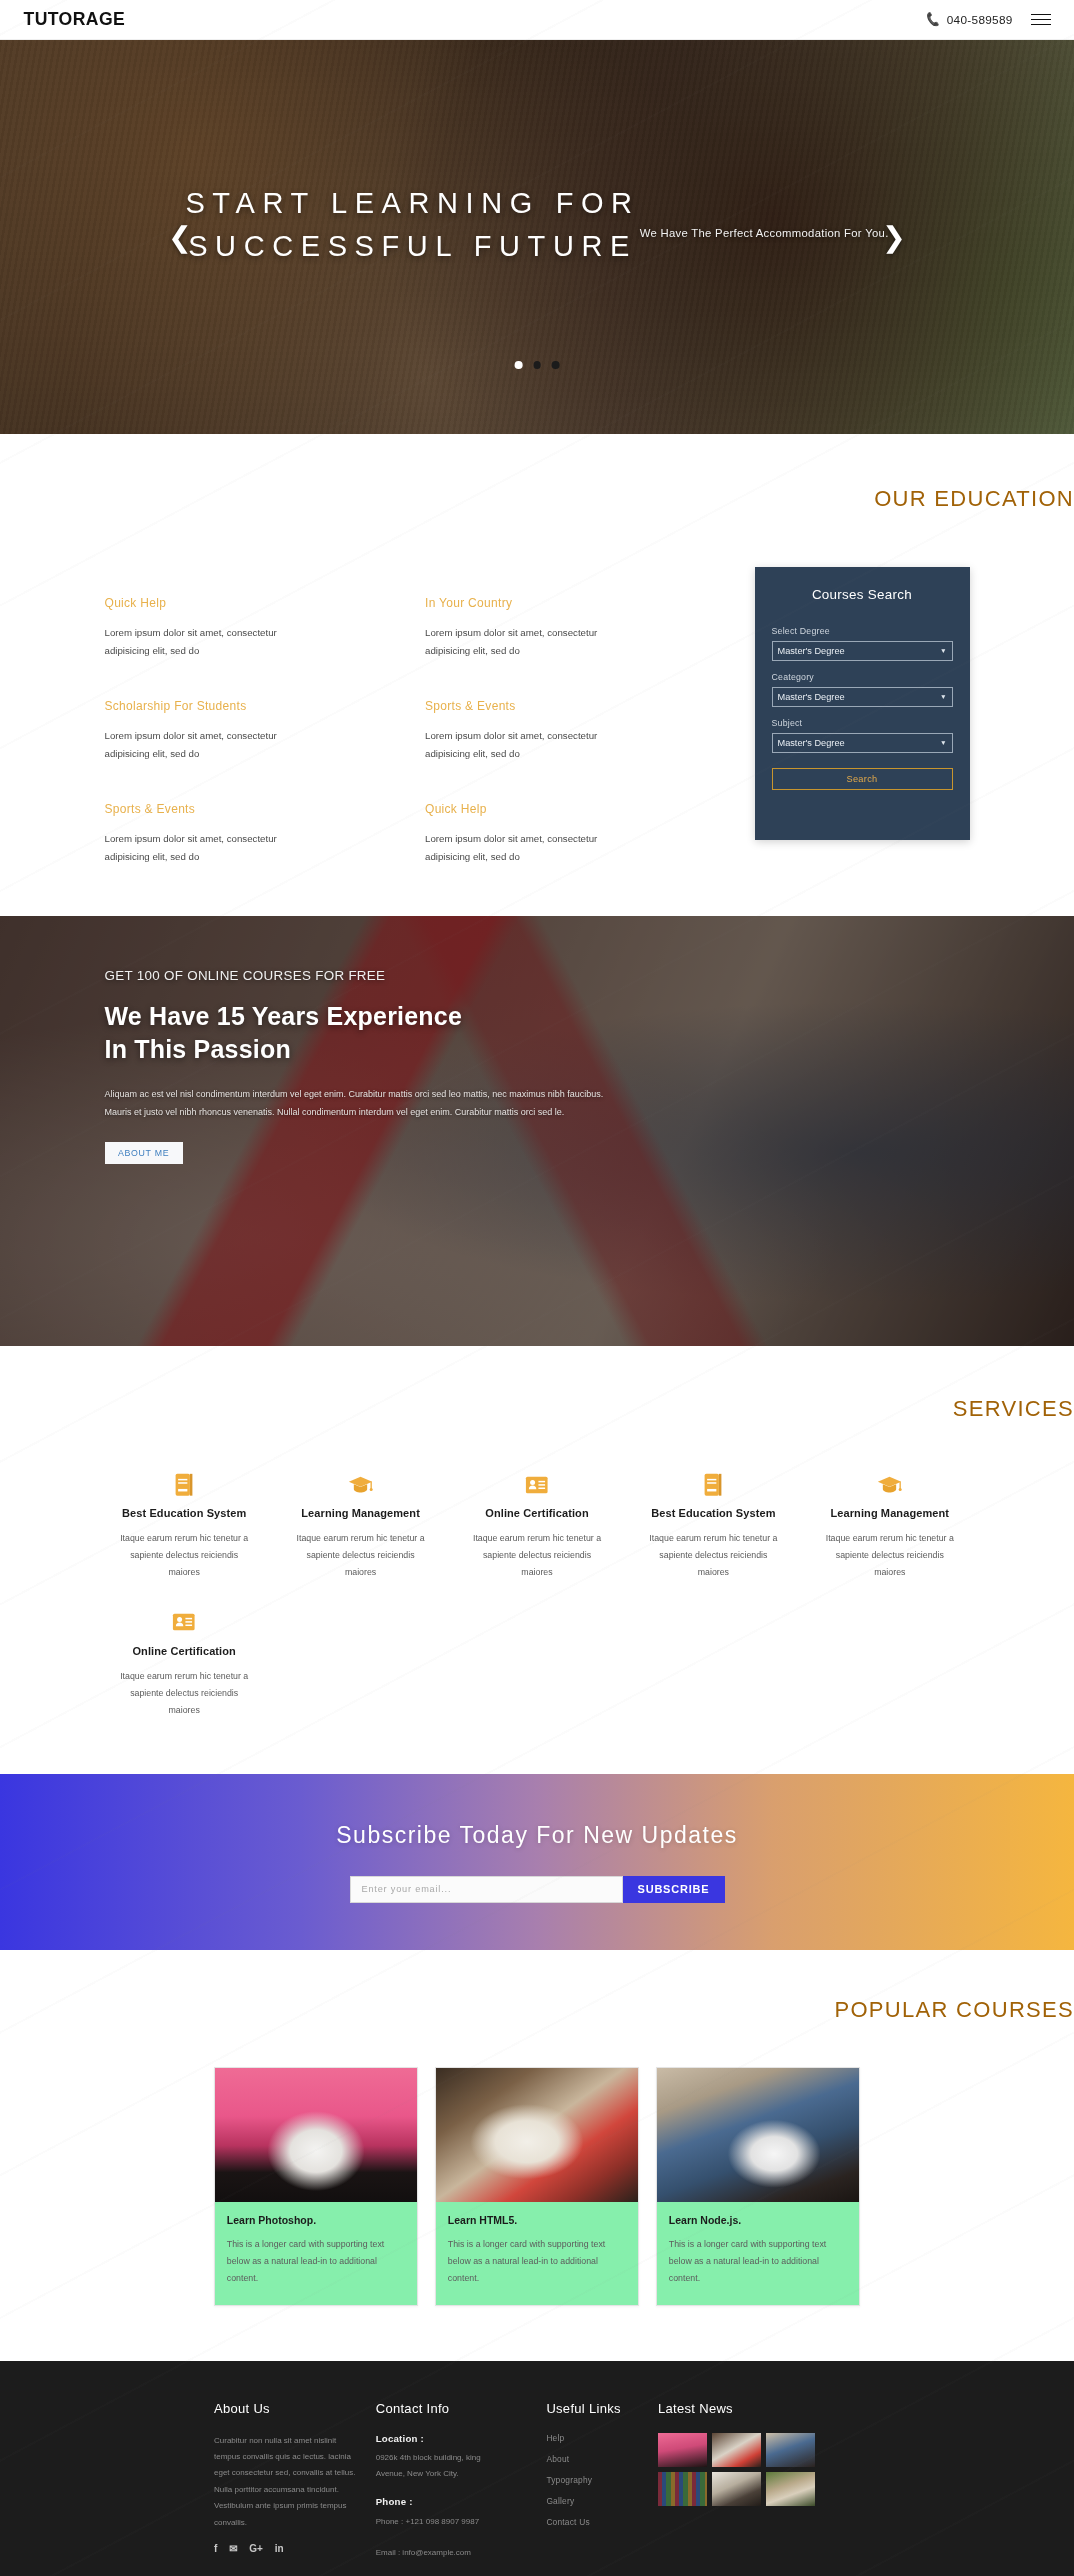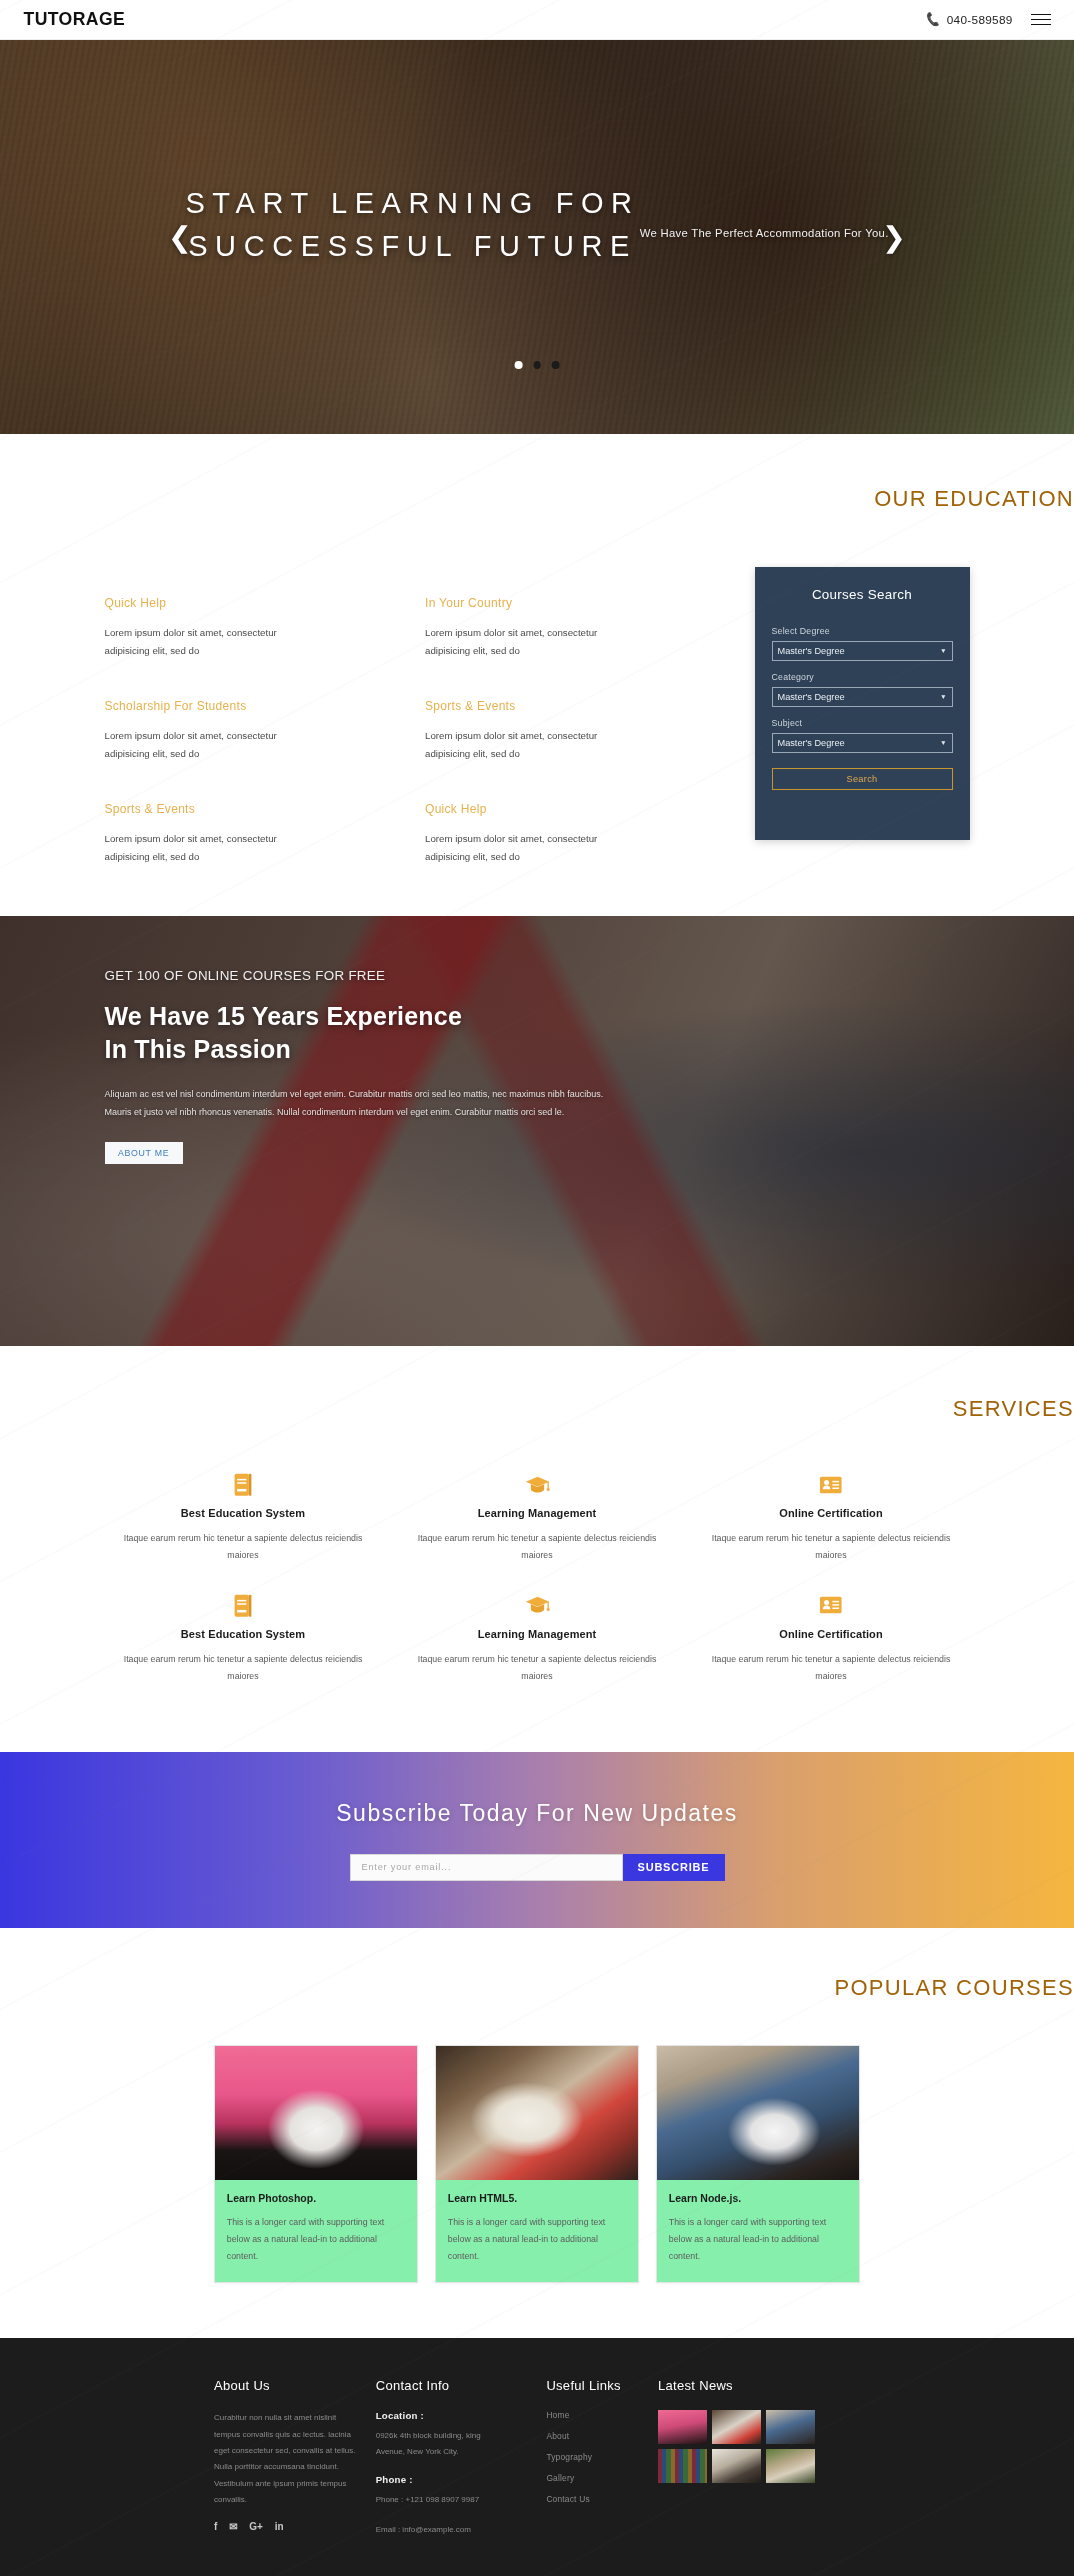--- a/index.html
+++ b/index.html
@@ -210,22 +210,22 @@
     display: inline-block; margin-top: 20px;
     background: #f7f8fa; color: #3f7fbf;
     font-size: 8.8px; letter-spacing: 0.7px;
     padding: 5.9px 13.4px; border: none; cursor: pointer;
     font-family: "Liberation Sans", sans-serif;
   }
 
   
   .services { background: #fff; padding: 50px 0 55px; }
   .srv-grid {
-    width: 865px; margin: 50px auto 12px;
-    display: grid; grid-template-columns: repeat(3,1fr);
+    width: 865px; margin: 50px auto 0;
+    display: grid; grid-template-columns: repeat(5,1fr);
     row-gap: 28.5px; column-gap: 17px;
   }
   .srv-item { text-align: center; padding: 0 15px; }
   .srv-icon {
     width: 25px; height: 25px; margin: 0 auto 10px;
     display: flex; align-items: center; justify-content: center;
   }
   .srv-item h5 {
     font-size: 11px; font-weight: 700; color: #1c1c1c;
     margin-bottom: 11px; letter-spacing: 0.1px;
@@ -618,21 +618,21 @@
         <div class="f-title">Contact Info</div>
         <h6>Location :</h6>
         <p>0926k 4th block building, king Avenue, New York City.</p>
         <h6>Phone :</h6>
         <p>Phone : +121 098 8907 9987</p>
         <p>Email : info@example.com</p>
       </div>
 
       <div class="f-links">
         <div class="f-title">Useful Links</div>
-        <a>Home</a>
+        <a>Help</a>
         <a>About</a>
         <a>Typography</a>
         <a>Gallery</a>
         <a>Contact Us</a>
       </div>
 
       <div class="f-news">
         <div class="f-title">Latest News</div>
         <div class="f-news-grid">
           <i class="n1"></i>

